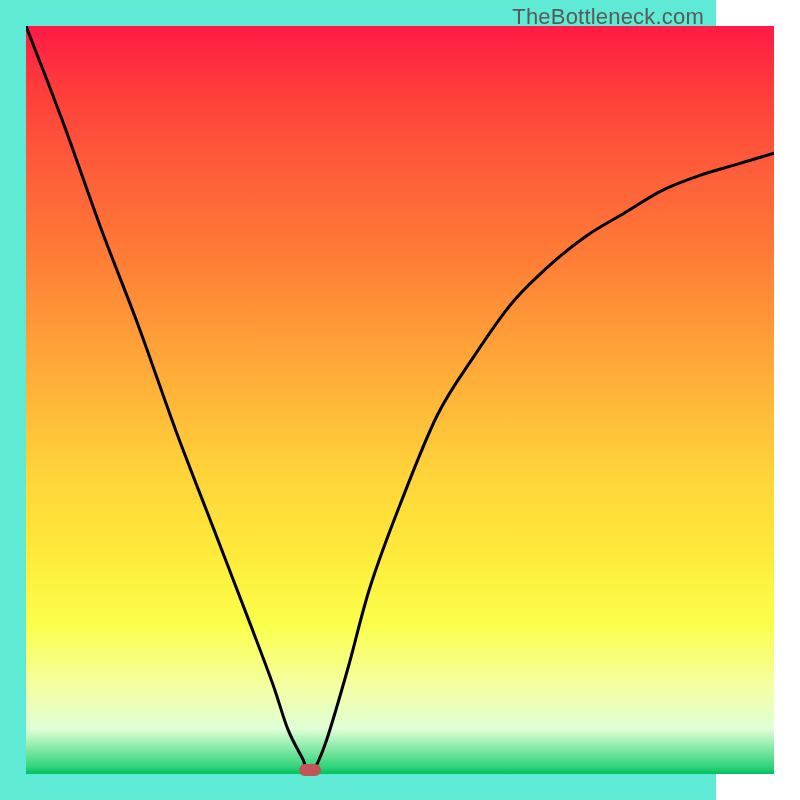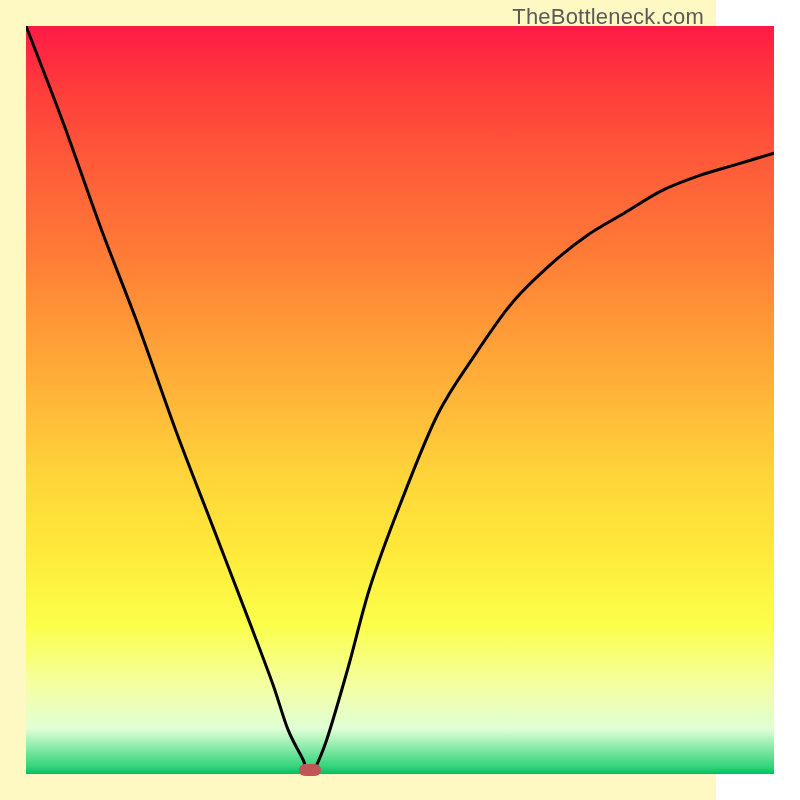--- a/index.html
+++ b/index.html
@@ -1,20 +1,20 @@
 <!DOCTYPE html>
 <html><head>
 <meta charset="utf-8">
 <style>
   * { margin: 0; padding: 0; box-sizing: border-box; }
   html, body { width: 800px; height: 800px; overflow: hidden; }
   .frame {
     width: 716px;
     height: 800px;
-    background: #fef9c3;
+    background: #5eead4;
     position: relative;
   }
   .watermark {
     position: absolute;
     top: 4px;
     right: 12px;
     font-family: Arial, Helvetica, sans-serif;
     font-size: 22px;
     color: #5a5a5a;
     letter-spacing: 0.2px;

